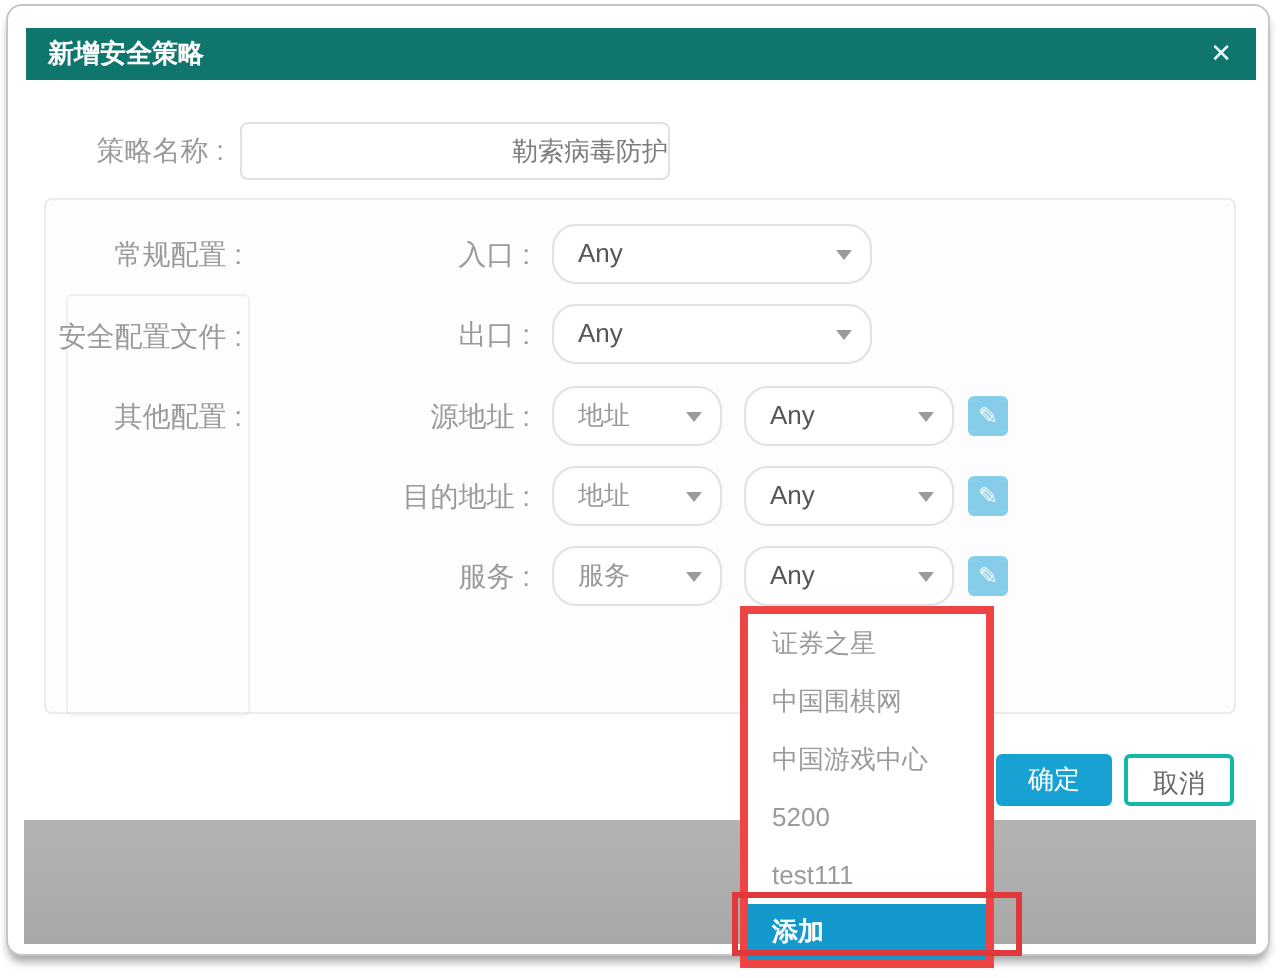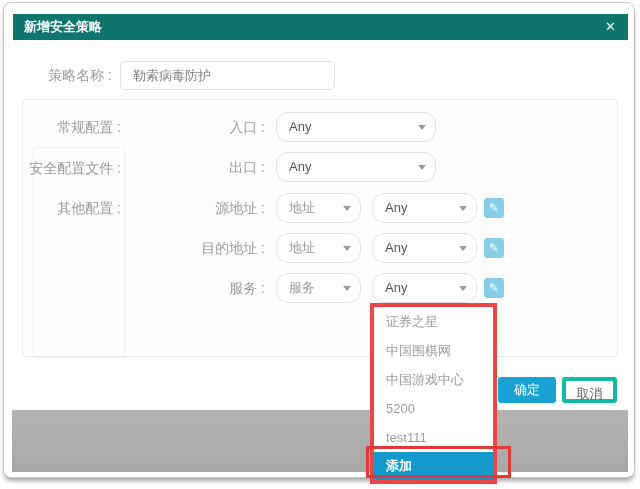--- a/index.html
+++ b/index.html
@@ -9,21 +9,21 @@
     border:1px solid #c6c6c6;border-radius:8px;background:#fff;
     box-shadow:0 4px 4px -1px rgba(110,110,110,.6);box-sizing:border-box;}
   .titlebar{position:absolute;left:13px;top:14px;width:615px;height:26px;
     background:#0f766e;color:#fff;font-weight:bold;font-size:13px;line-height:26px;
     padding-left:11px;box-sizing:border-box;z-index:2;}
   .close{position:absolute;right:12px;top:0;line-height:26px;font-size:13px;
     font-weight:bold;cursor:pointer;color:#eafaff;}
   .label{position:absolute;color:#9a9a9a;font-size:14px;text-align:right;line-height:15px;}
   .input{position:absolute;left:120px;top:61px;width:215px;height:29px;
     background:#fff;border:1px solid #dfe1e4;border-radius:4px;box-sizing:border-box;
-    font-size:13px;color:#7d7d7d;line-height:27px;padding-left:12px;}
+    font-size:13px;color:#7d7d7d;line-height:27px;padding-left:12px;text-align:right;}
   .panel{position:absolute;left:22px;top:99px;width:596px;height:258px;
     border:1px solid #eaeaef;border-radius:4px;background:#fdfdfe;box-sizing:border-box;}
   .innerbox{position:absolute;left:33px;top:147px;width:90px;height:209px;
     border:1px solid rgba(0,0,0,0.05);border-radius:3px;}
   .select{position:absolute;background:#fff;border:1px solid #dfe1e4;border-radius:12px;
     height:30px;box-sizing:border-box;font-size:13px;color:#555;line-height:28px;
     padding-left:12px;cursor:pointer;z-index:2;}
   .select.dim{color:#999;}
   .caret{position:absolute;right:9px;top:12px;width:0;height:0;
     border-left:4px solid transparent;border-right:4px solid transparent;
@@ -34,21 +34,21 @@
   .dropdown{position:absolute;left:370px;top:303px;width:127px;
     background:#fff;border:4px solid #ef4444;box-sizing:border-box;z-index:5;}
   .dd-item{height:29px;line-height:29px;padding-left:12px;font-size:13px;
     color:#9b9b9b;cursor:pointer;background:#fff;}
   .dd-item.add{background:#1499cc;color:#fff;font-weight:bold;height:28px;line-height:28px;}
   .redbox{position:absolute;left:366px;top:446px;width:145px;height:32px;
     border:3px solid #e0393c;box-sizing:border-box;z-index:6;pointer-events:none;}
   .btn{position:absolute;top:377px;height:26px;border-radius:3px;font-size:13px;
     text-align:center;line-height:26px;box-sizing:border-box;cursor:pointer;z-index:2;}
   .btn.ok{left:498px;width:58px;background:#17a2d3;color:#fff;font-weight:normal;}
-  .btn.cancel{left:562px;width:55px;background:#fff;border:4px solid #14b8a6;color:#666;}
+  .btn.cancel{left:562px;width:55px;background:#fff;border:2px solid #14b8a6;color:#666;}
   .grayband{position:absolute;left:12px;top:410px;width:616px;height:62px;
     background:linear-gradient(#b3b3b3,#a8a8a8);z-index:1;}
 </style>
 </head>
 <body>
 
 <div class="stage">
 
   <div class="frame"></div>
 

